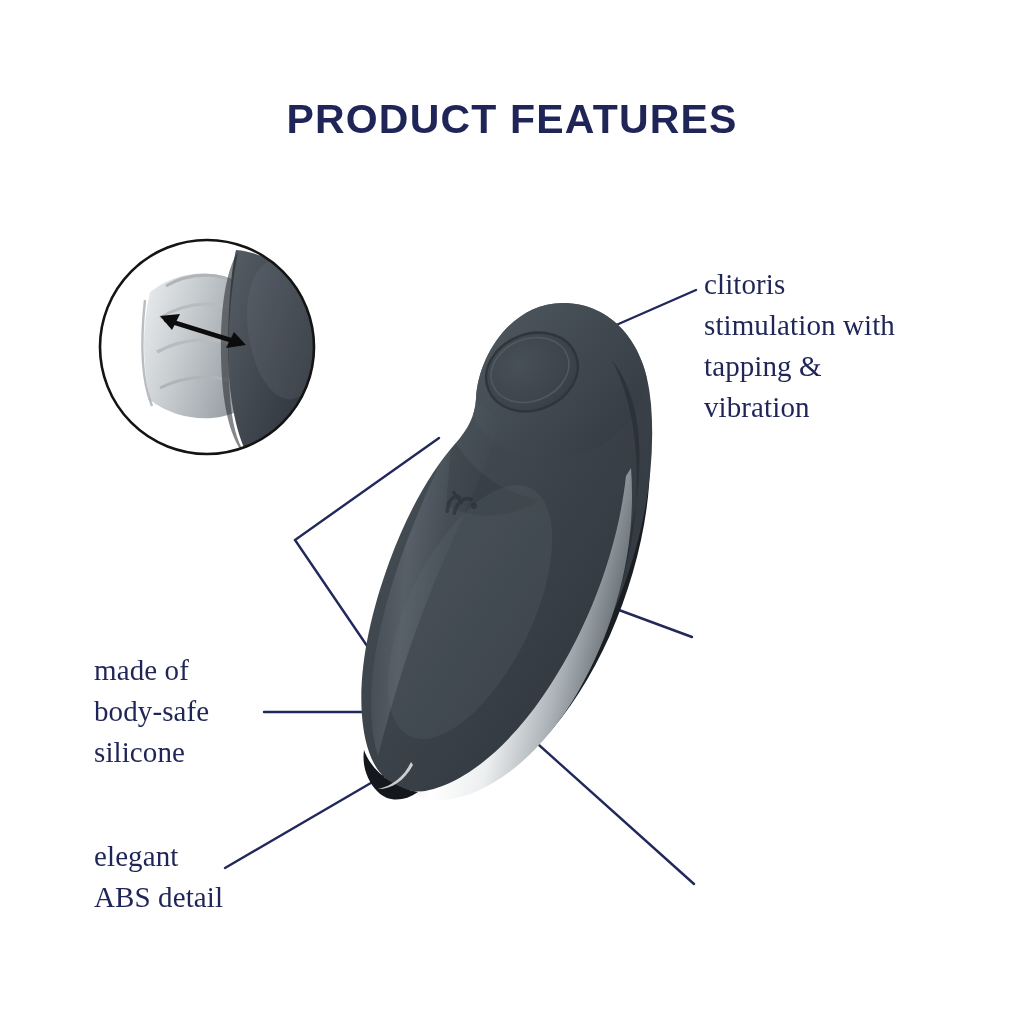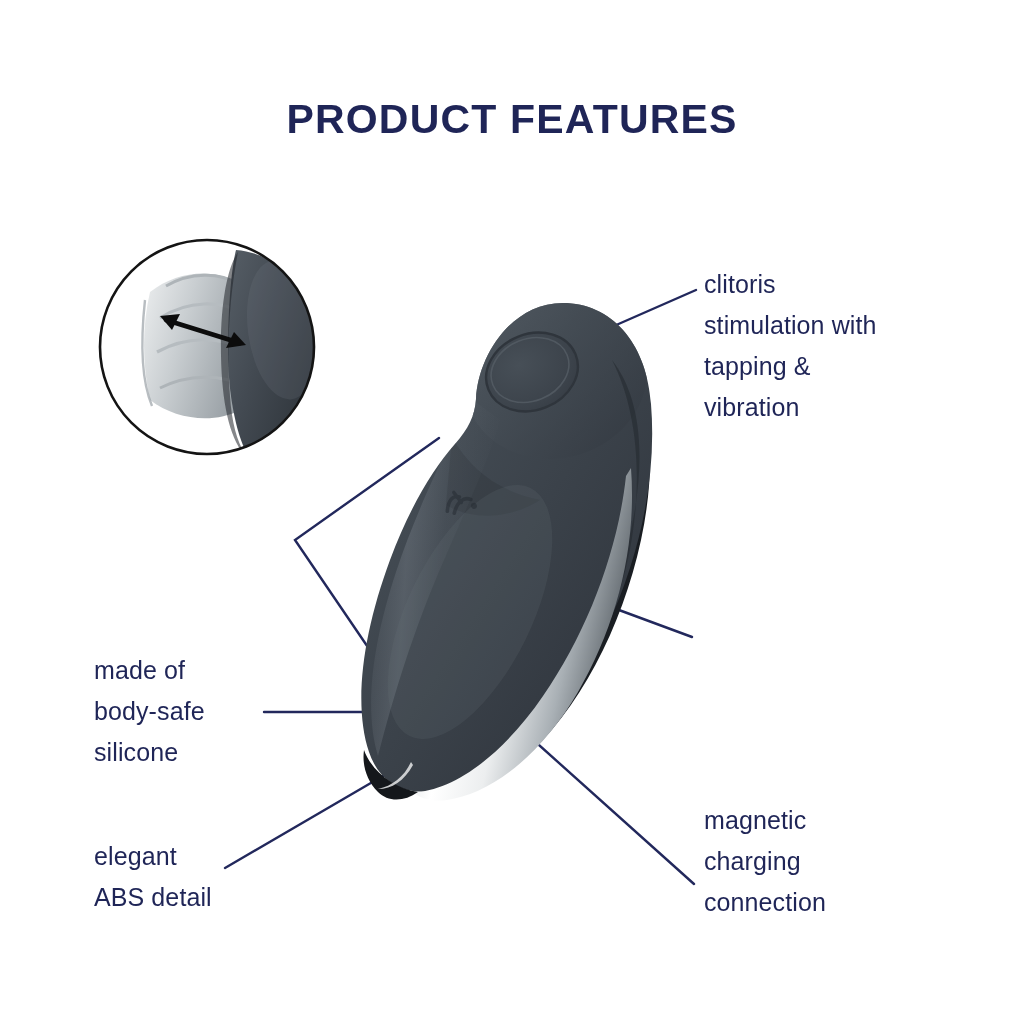--- a/index.html
+++ b/index.html
@@ -21,24 +21,24 @@
     font-weight:800;
     letter-spacing:1.2px;
     color:#1f2557;
     font-family:"Liberation Sans","DejaVu Sans",sans-serif;
   }
 
   
   .callout{
     position:absolute;
     color:#1f2557;
-    font-size:25px;
+    font-size:29px;
     line-height:41px;
     font-weight:500;
-    font-family:Liberation Sans, sans-serif;
+    font-family:Liberation Serif, serif;
     white-space:pre-line;
     letter-spacing:0.1px;
   }
   #cl-clitoris{left:704px;top:264px;width:260px;}
   #cl-intuitive{left:704px;top:530px;width:264px;}
   #cl-magnetic{left:704px;top:800px;width:260px;}
   #cl-motors{left:66px;top:478px;width:250px;}
   #cl-silicone{left:94px;top:650px;width:230px;}
   #cl-abs{left:94px;top:836px;width:230px;}
 
@@ -230,22 +230,19 @@
         <polygon points="160,316 180,314 172,330" fill="#0c0c0c"></polygon>
         <polygon points="246,345 226,348 234,332" fill="#0c0c0c"></polygon>
       </g>
     </g>
   </svg>
 
   <div class="callout" id="cl-clitoris">clitoris
 stimulation with
 tapping &amp;
 vibration</div>
-  <div class="callout" id="cl-magnetic">magnetic
-charging
-connection</div>
   <div class="callout" id="cl-silicone">made of
 body-safe
 silicone</div>
   <div class="callout" id="cl-abs">elegant
 ABS detail</div>
 
 </div>
 
 </body></html>

